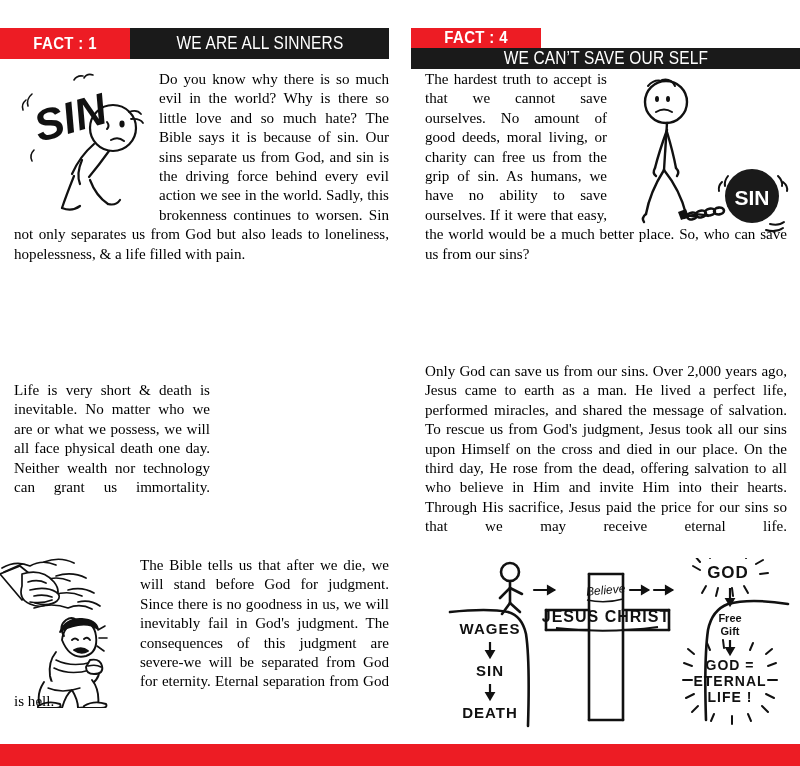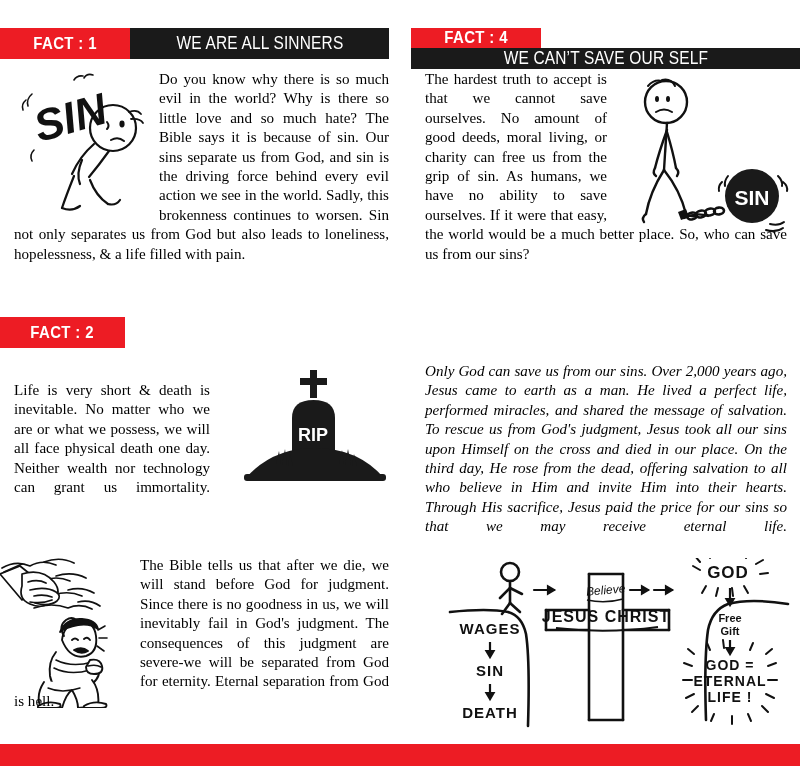--- a/index.html
+++ b/index.html
@@ -161,56 +161,29 @@
       </g>
     </svg>
   </div>
 
   <div class="body-txt" style="left:425px;top:70px;width:362px;">
     <span class="floatbox right" style="width:180px;height:150px;"></span>
     <span>The hardest truth to accept is that we cannot save ourselves. No amount of good deeds, moral living, or charity can free us from the grip of sin. As humans, we have no ability to save ourselves. If it were that easy, the world would be a much better place. So, who can save us from our sins?</span>
   </div>
 
   <div class="hdr" style="left:0px;top:317px;width:389px;">
-    <div class="factwrap" style="width:125px;">
-      <span class="fact">FACT : 2</span>
-    </div>
   </div>
 
   <div class="body-txt last" style="left:14px;top:362px;width:196px;margin-top:19px;">
     <span>Life is very short &amp; death is inevitable. No matter who we are or what we possess, we will all face physical death one day. Neither wealth nor technology can grant us immortality.</span>
   </div>
 
-  <div class="illus" style="left:240px;top:368px;width:150px;height:118px;">
-    <svg viewBox="0 0 150 118" width="150" height="118" aria-hidden="true">
-
-      <g fill="#1A1A1A">
-        <rect x="70" y="2" width="7" height="28"></rect>
-        <rect x="60" y="10" width="27" height="7"></rect>
-
-        <path d="M52 98 L52 50 q0 -18 21.5 -18 q21.5 0 21.5 18 L95 98 Z"></path>
-
-        <path d="M6 110 q26 -30 69 -30 q43 0 69 30 Z"></path>
-        <rect x="4" y="106" width="142" height="7" rx="3"></rect>
-      </g>
-
-      <g fill="#1A1A1A">
-        <path d="M36 96 l3 -13 2 13z"></path>
-        <path d="M42 97 l3 -16 2 16z"></path>
-        <path d="M48 98 l2 -12 3 12z"></path>
-        <path d="M99 96 l3 -14 2 14z"></path>
-        <path d="M105 97 l3 -16 3 16z"></path>
-        <path d="M112 98 l2 -12 3 12z"></path>
-      </g>
-      <text x="73" y="73" text-anchor="middle" fill="#ffffff" font-family="Liberation Sans, sans-serif" font-size="18" font-weight="bold">RIP</text>
-    </svg>
-  </div>
-
-
-  <div class="body-txt last" style="left:425px;top:362px;width:362px;font-style:italic;">
+
+
+  <div class="body-txt last" style="left:425px;top:362px;width:362px;">
     <span>Only God can save us from our sins. Over 2,000 years ago, Jesus came to earth as a man. He lived a perfect life, performed miracles, and shared the message of salvation. To rescue us from God's judgment, Jesus took all our sins upon Himself on the cross and died in our place. On the third day, He rose from the dead, offering salvation to all who believe in Him and invite Him into their hearts. Through His sacrifice, Jesus paid the price for our sins so that we may receive eternal life.</span>
   </div>
 
   <div class="illus" style="left:448px;top:558px;width:342px;height:170px;">
     <svg viewBox="0 0 342 170" width="342" height="170" aria-hidden="true">
       <g fill="none" stroke="#111" stroke-width="2.6" stroke-linecap="round" stroke-linejoin="round">
 
         <path d="M2 54 q38 -4 58 0 q14 4 18 22 q4 26 2 92"></path>
 
         <path d="M340 46 q-38 -6 -60 0 q-16 6 -20 26 q-4 28 -2 90"></path>

